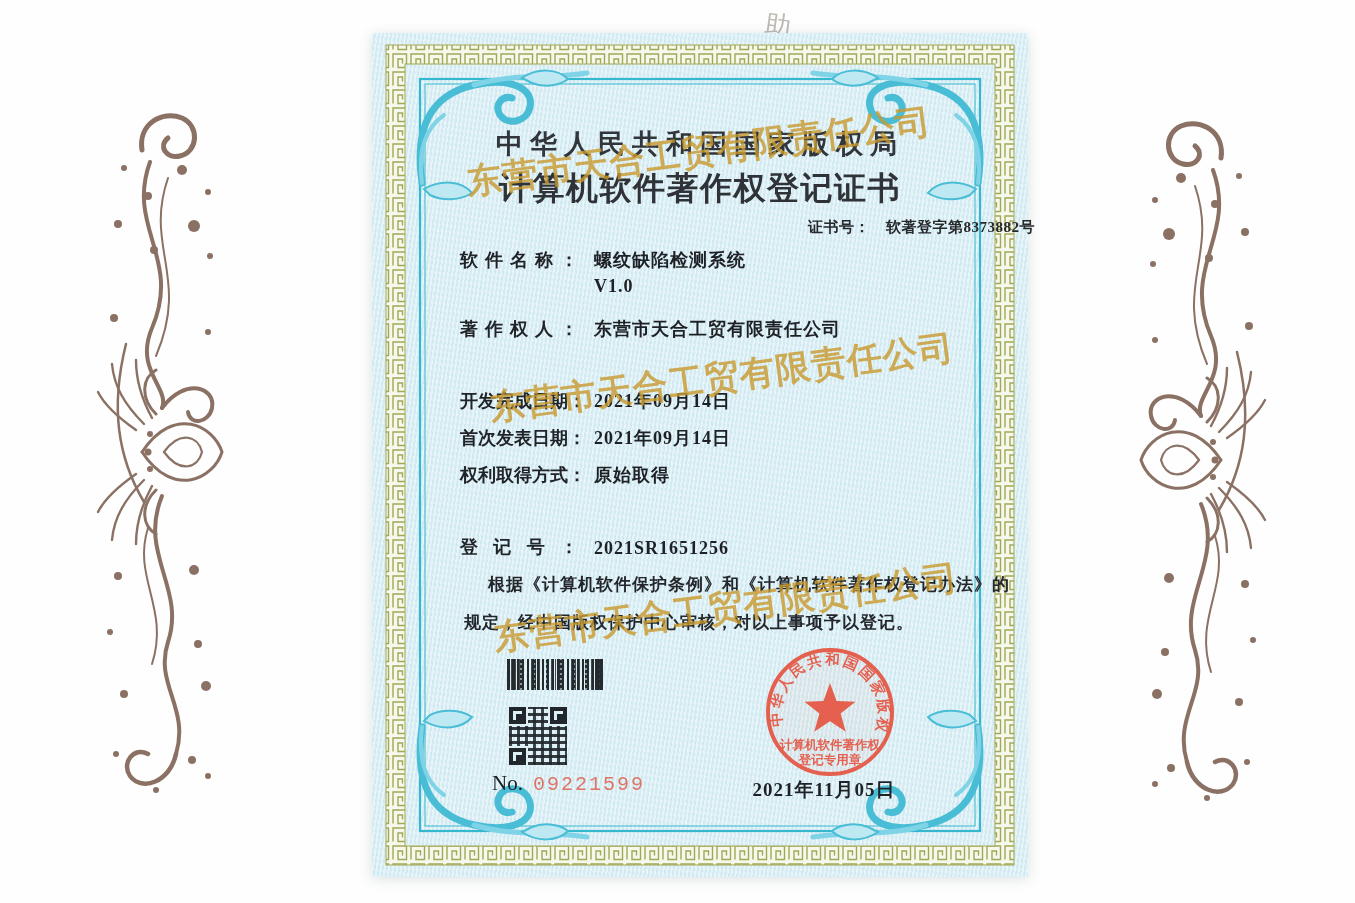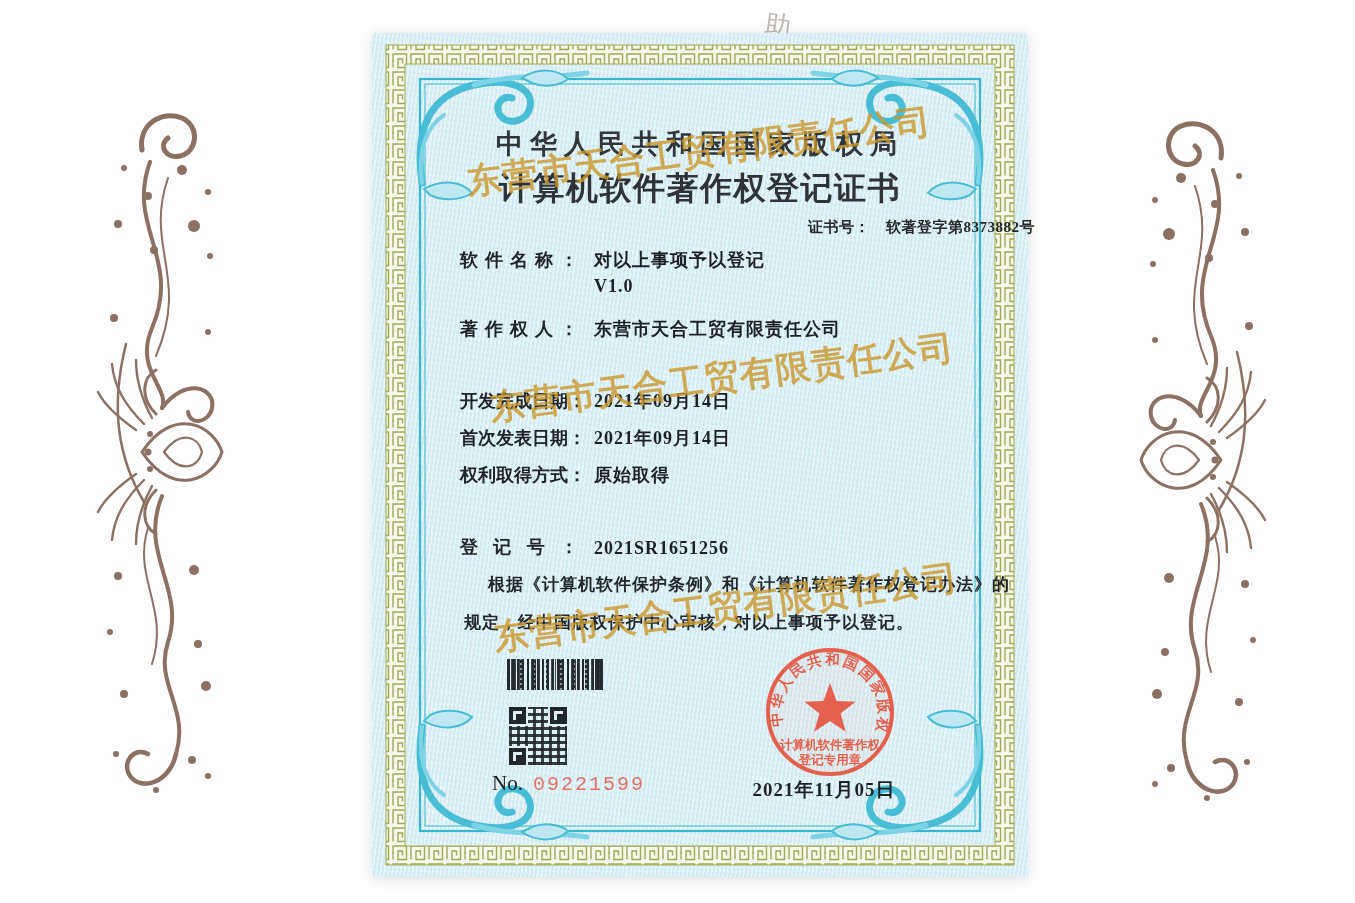--- a/index.html
+++ b/index.html
@@ -215,21 +215,21 @@
 
   <div class="content">
     <div class="issuer">中华人民共和国国家版权局</div>
     <div class="title">计算机软件著作权登记证书</div>
     <div class="certno">
       <span>证书号：</span><span class="gap"></span><span>软著登字第8373882号</span>
     </div>
 
     <div class="frow" style="top:215px">
       <span class="flabel">软件名称：</span>
-      <span class="fval">对以上事项予以登记</span>
+      <span class="fval">螺纹缺陷检测系统</span>
     </div>
     <div class="fval2" style="top:243px">V1.0</div>
 
     <div class="frow" style="top:284px">
       <span class="flabel">著作权人：</span>
       <span class="fval">东营市天合工贸有限责任公司</span>
     </div>
     <div class="frow" style="top:356px">
       <span class="flabel">开发完成日期：</span>
       <span class="fval">2021年09月14日</span>

